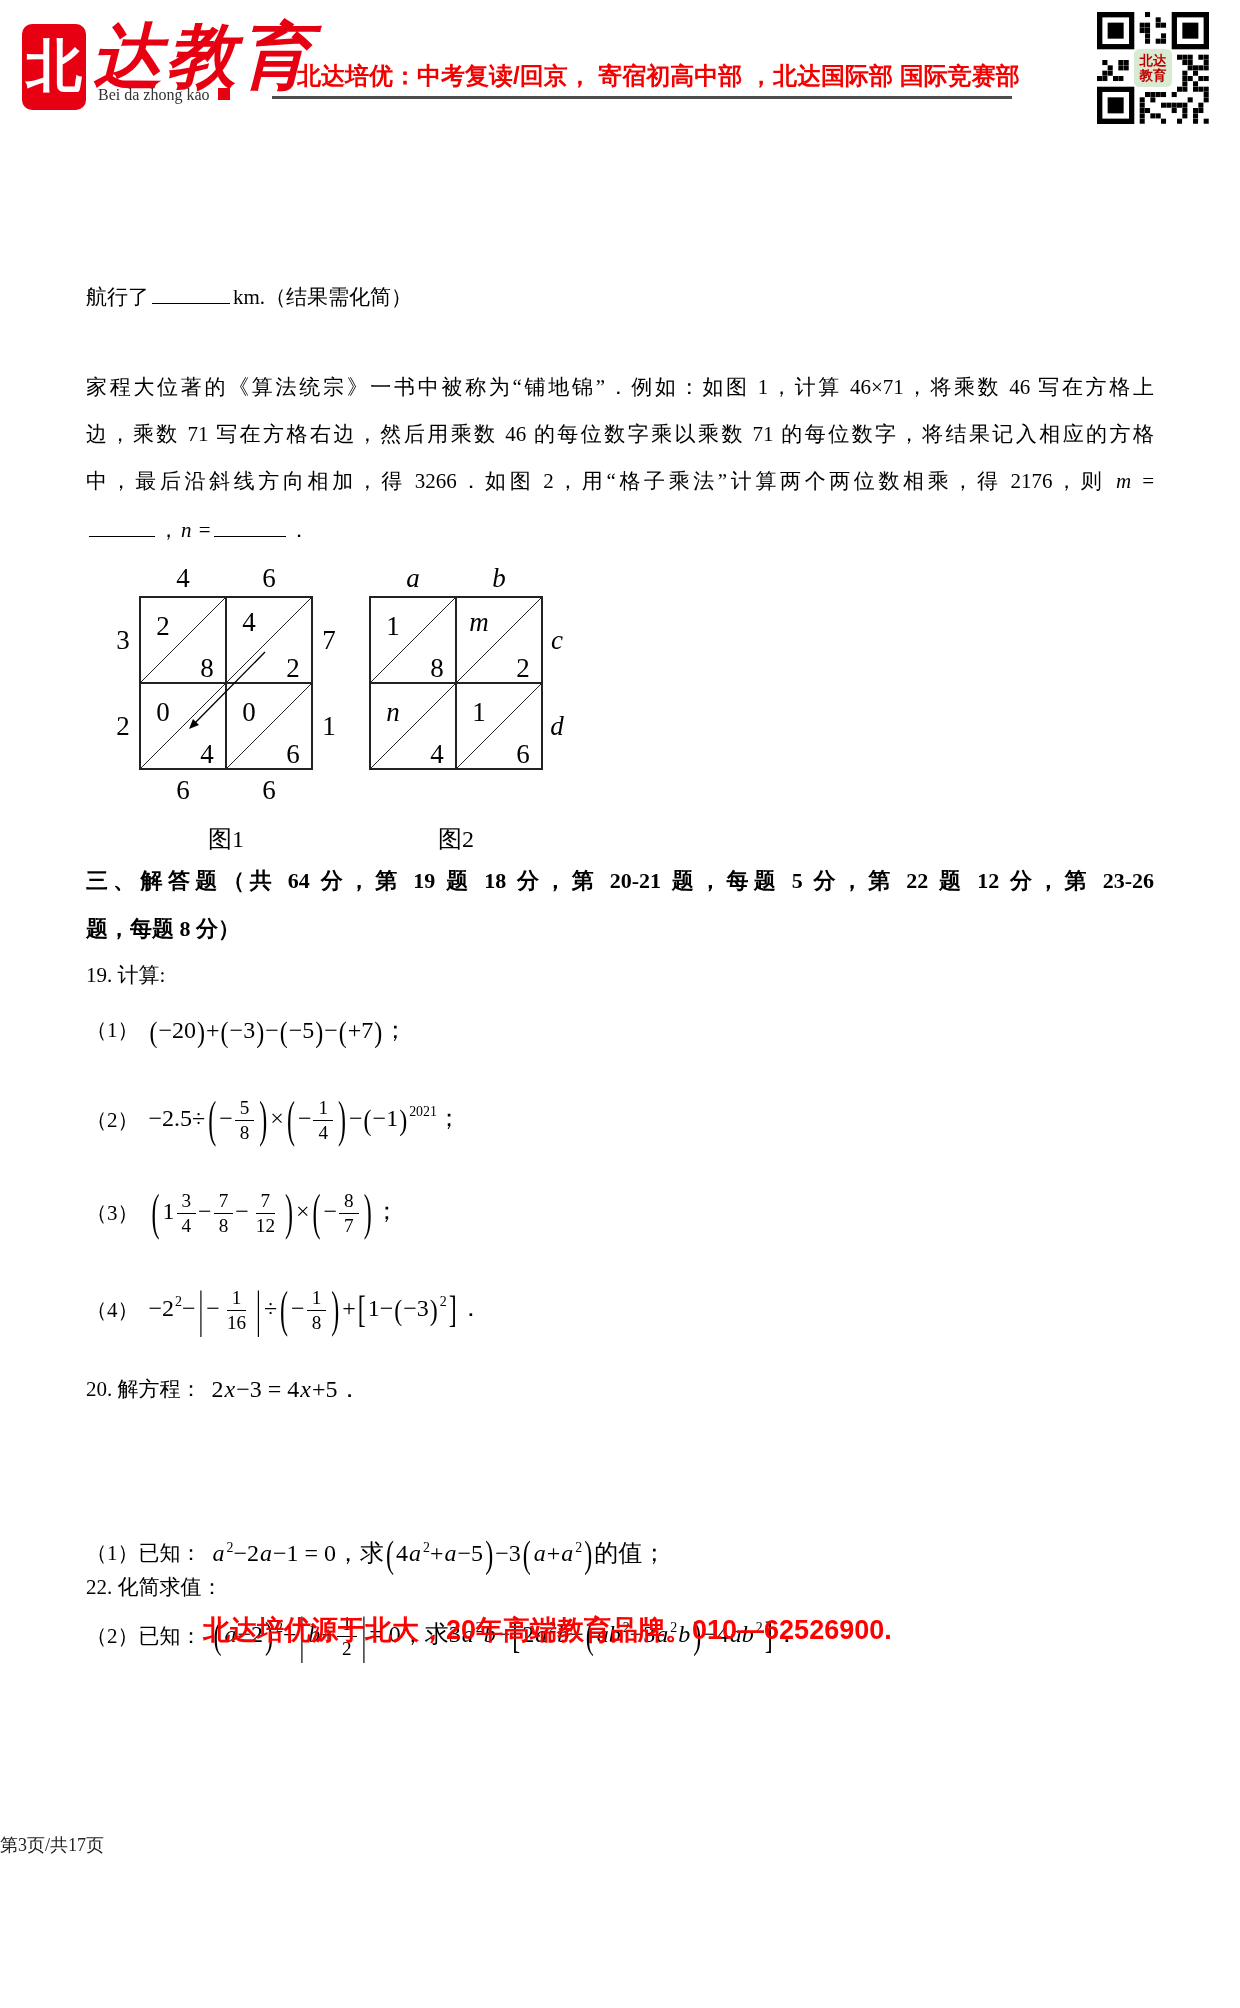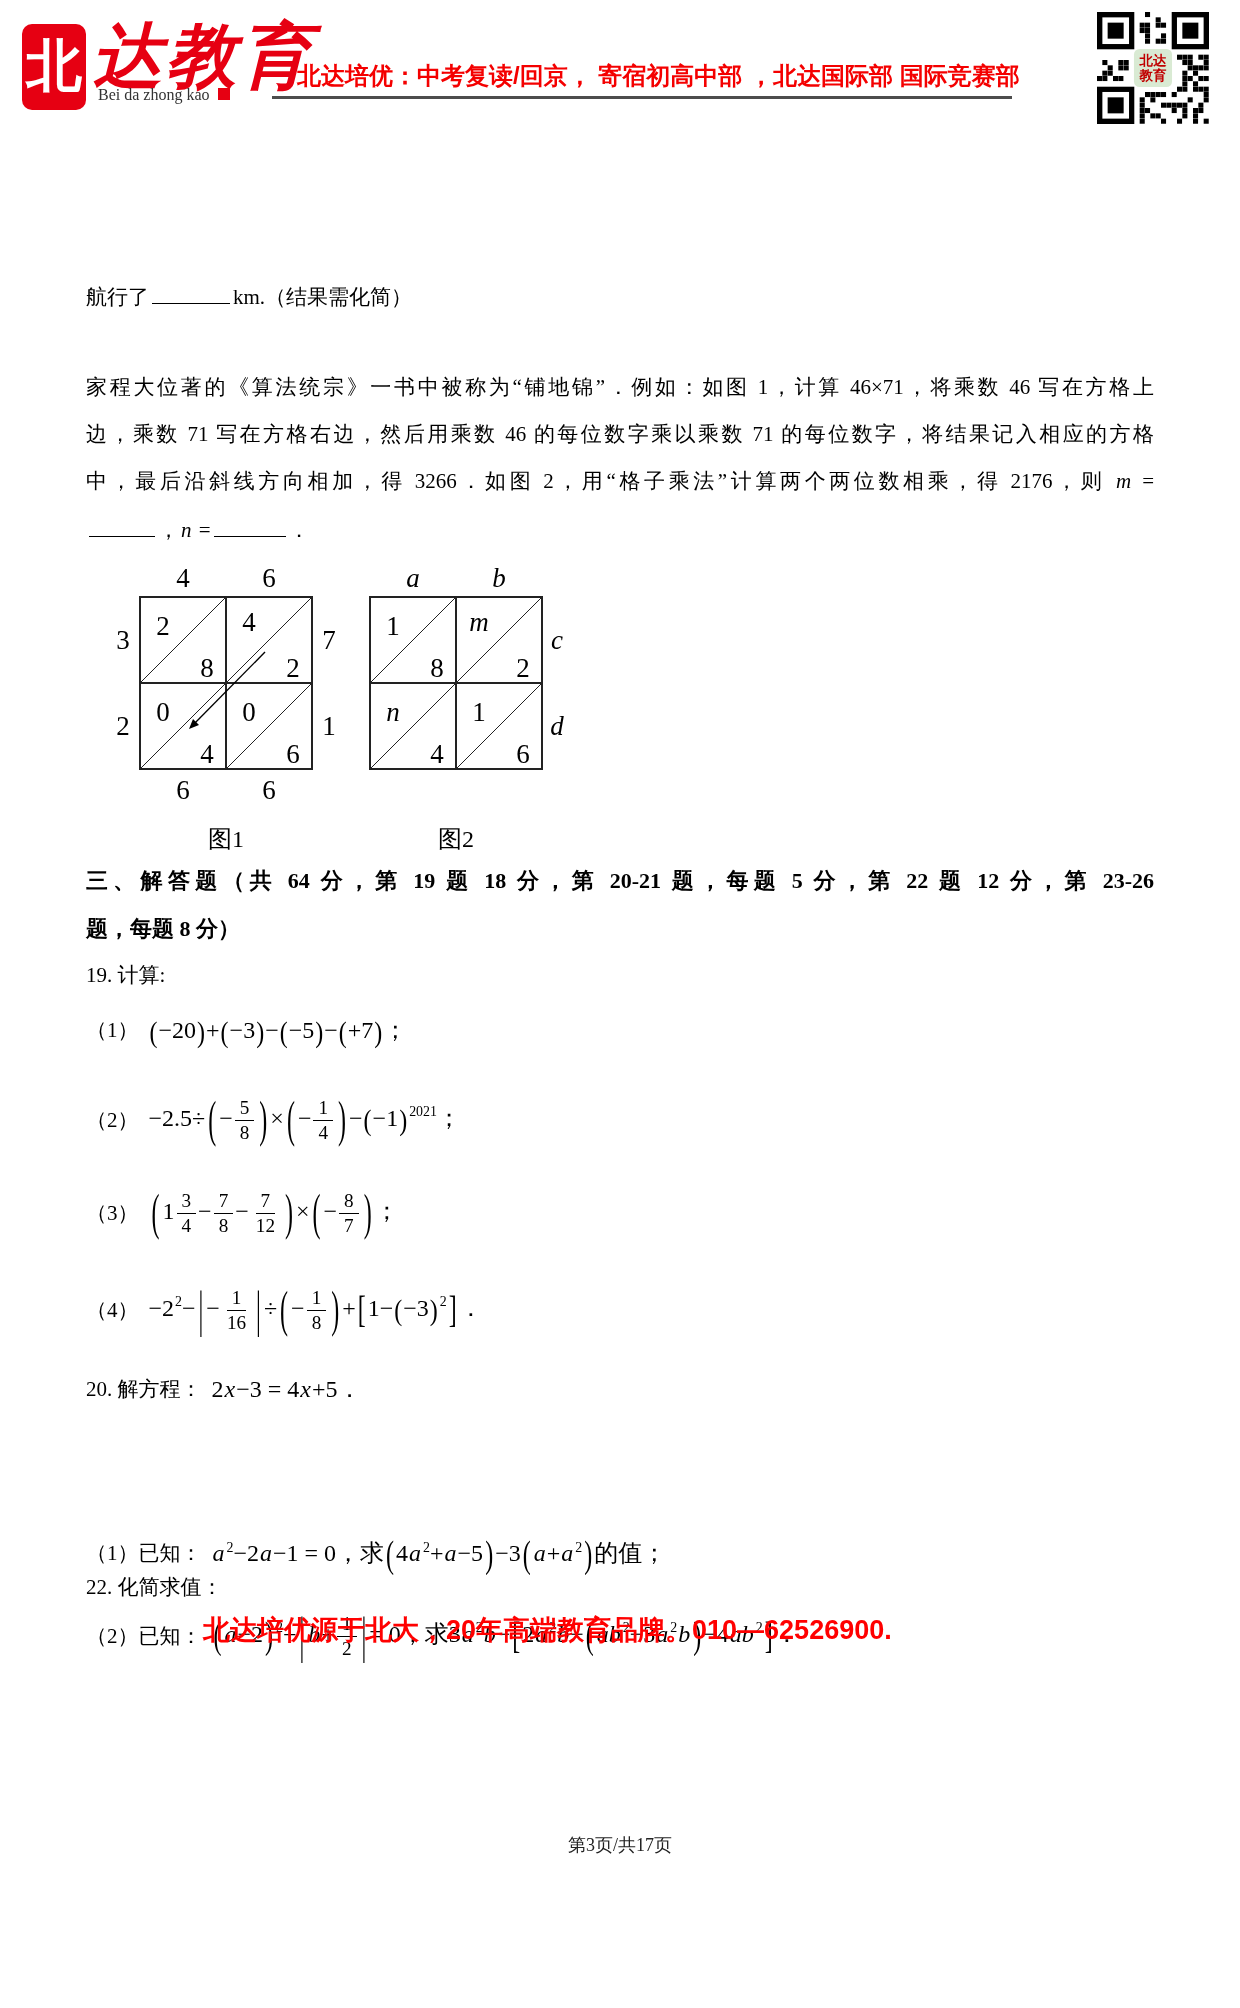--- a/index.html
+++ b/index.html
@@ -49,21 +49,21 @@
   .figsvg line.diag{stroke-width:1;}
   .figsvg line.arr{stroke:#000;stroke-width:1.4;}
   .figsvg polygon{fill:#000;stroke:none;}
   .figsvg text{font-family:"Liberation Serif","DejaVu Serif",serif;font-size:27px;fill:#000;
                text-anchor:middle;}
   .figsvg text.cap{font-size:24px;}
   .figsvg text.it{font-style:italic;}
 
   .watermark{position:absolute;left:203px;top:1612px;font-size:27px;font-weight:700;color:#ff0000;
         font-family:"Liberation Sans","DejaVu Sans",sans-serif;white-space:nowrap;z-index:5;}
-  .footer{position:absolute;left:0;top:1833px;width:1240px;text-align:center;font-size:18px;color:#222;}
+  .footer{position:absolute;left:0;top:1833px;width:1240px;text-align:left;font-size:18px;color:#222;}
 </style>
 </head>
 <body>
 
 <div class="page">
 
   <div>
     <div class="seal">
       <span>北</span>
     </div>

